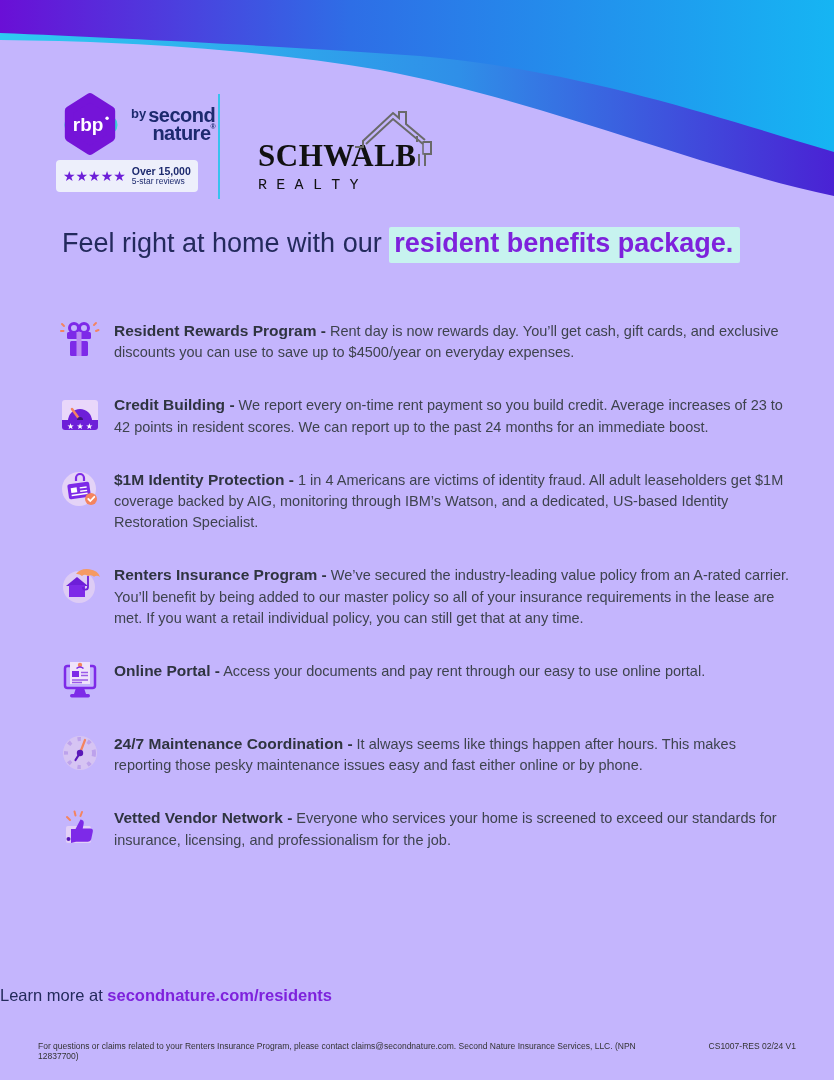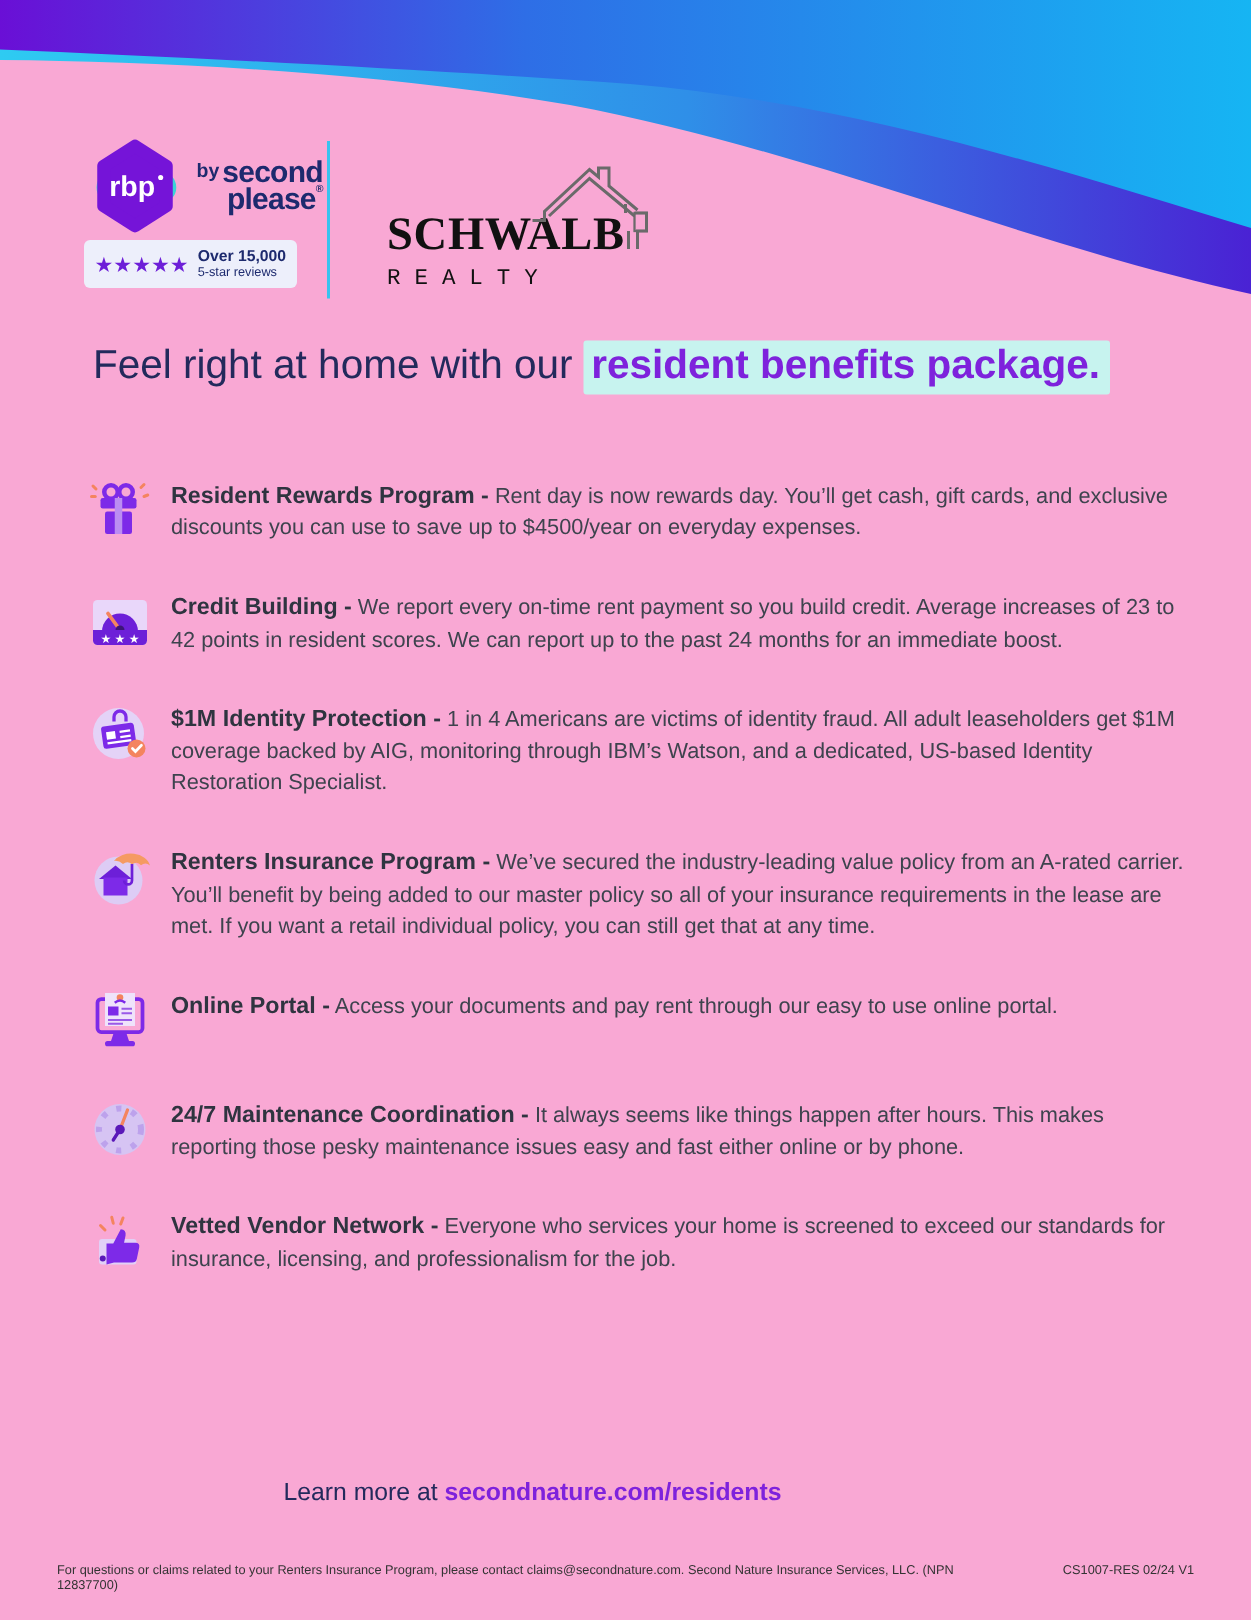--- a/index.html
+++ b/index.html
@@ -1,17 +1,17 @@
 <!DOCTYPE html>
 <html><head>
 <meta charset="utf-8">
 <style>
   html,body{margin:0;padding:0;background:#fff;}
   body{width:834px;height:1080px;font-family:"Liberation Sans",sans-serif;position:relative;overflow:hidden;}
-  .page{position:relative;width:834px;height:1080px;background:#f9a8d4;}
+  .page{position:relative;width:834px;height:1080px;background:#c4b5fd;}
 
   
   .wave{position:absolute;top:0;left:0;width:834px;height:200px;}
 
   
   .rbp-block{position:absolute;left:53px;top:86px;width:150px;}
   .rbp-top{display:flex;align-items:center;}
   .rbp-mark{width:74px;height:76px;flex:0 0 auto;}
   .sn-text{margin-left:4px;color:#1d2a6e;font-weight:bold;line-height:1;}
   .sn-row1{display:flex;align-items:flex-start;}
@@ -39,21 +39,21 @@
 
   
   .benefits{position:absolute;left:58px;top:320px;width:734px;}
   .benefit{display:flex;align-items:flex-start;margin-bottom:31px;}
   .benefit-icon{width:44px;height:44px;flex:0 0 auto;margin-right:12px;margin-top:-2px;}
   .benefit-icon svg{width:44px;height:44px;display:block;}
   .benefit-text{margin:0;font-size:14.5px;line-height:1.45;color:#3e434e;max-width:678px;}
   .benefit-title{font-size:15.5px;font-weight:bold;color:#2f3440;}
 
   
-  .learn-more{position:absolute;top:986px;left:0;width:710px;text-align:center;font-size:16.5px;color:#232a5c;}
+  .learn-more{position:absolute;top:986px;left:0;width:710px;font-size:16.5px;color:#232a5c;}
   .learn-more-link{color:#7e22dc;font-weight:bold;text-decoration:none;}
   .fine-print{position:absolute;top:1041px;left:38px;right:38px;display:flex;justify-content:space-between;align-items:flex-start;font-size:8.5px;color:#333;}
   .doc-code{margin-left:24px;white-space:nowrap;padding-left:36px;}
 </style>
 </head>
 <body>
 
 <div class="page">
 
   <svg class="wave" viewBox="0 0 834 200" preserveAspectRatio="none" aria-hidden="true">
@@ -80,21 +80,21 @@
         <path d="M38,12 L60,26 V54 L38,68 L16,54 V26 Z" fill="#7514d8" stroke="#7514d8" stroke-width="9" stroke-linejoin="round"></path>
         <text x="36" y="47" text-anchor="middle" font-family="Liberation Sans, sans-serif" font-size="20" font-weight="bold" fill="#ffffff">rbp</text>
         <circle cx="56" cy="34" r="1.8" fill="#ffffff"></circle>
       </svg>
       <div class="sn-text">
         <div class="sn-row1">
           <span class="by">by</span>
           <span class="sn-word">second</span>
         </div>
         <div class="sn-row2">
-          <span>please</span><span class="reg">®</span>
+          <span>nature</span><span class="reg">®</span>
         </div>
       </div>
     </div>
   </div>
 
   <div class="reviews-badge">
     <span class="stars">★★★★★</span>
     <span class="reviews-text">
       <div class="reviews-line1">Over 15,000</div>
       <div class="reviews-line2">5-star reviews</div>

